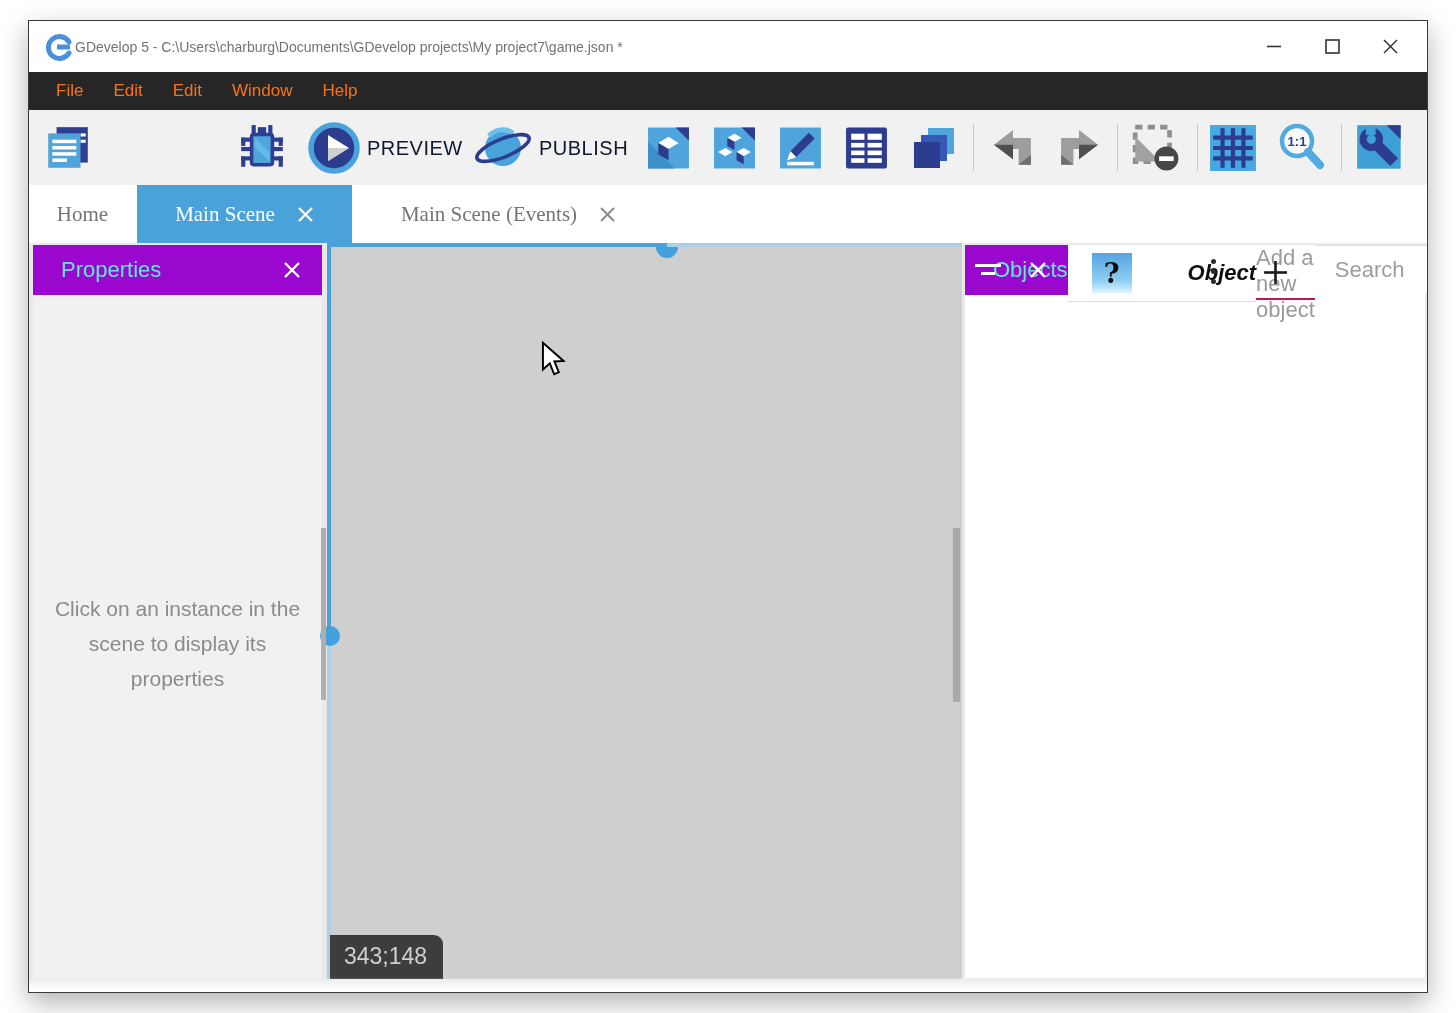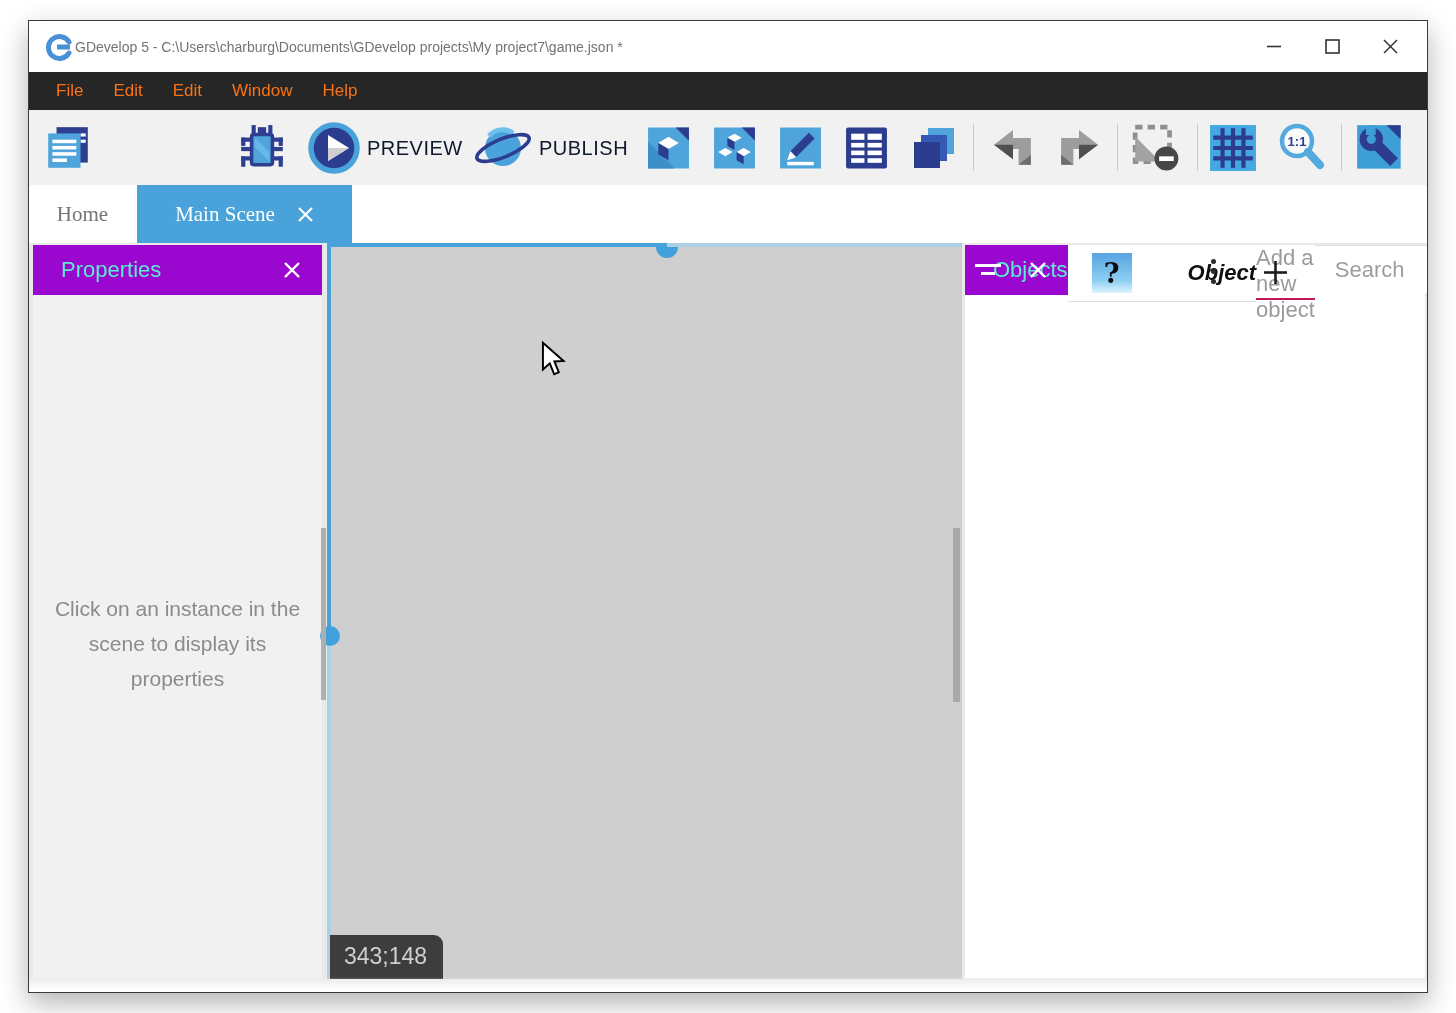--- a/index.html
+++ b/index.html
@@ -305,20 +305,29 @@
     </div>
     <div class="tab active" style="left:108px; width:215px;">
       <span>Main Scene</span>
       <span class="tab-close">
         <svg width="17" height="17" viewBox="0 0 17 17">
             <line x1="2" y1="2" x2="15" y2="15" stroke="#fff" stroke-width="2.2"></line>
             <line x1="15" y1="2" x2="2" y2="15" stroke="#fff" stroke-width="2.2"></line>
           </svg>
       </span>
     </div>
+    <div class="tab" style="left:323px; width:313px;">
+      <span>Main Scene (Events)</span>
+      <span class="tab-close">
+        <svg width="17" height="17" viewBox="0 0 17 17">
+            <line x1="2" y1="2" x2="15" y2="15" stroke="#8a8a8a" stroke-width="2"></line>
+            <line x1="15" y1="2" x2="2" y2="15" stroke="#8a8a8a" stroke-width="2"></line>
+          </svg>
+      </span>
+    </div>
   </div>
 
   <div class="main">
 
     <div class="properties-panel">
       <div class="panel-header">
         <span class="panel-title">Properties</span>
         <span class="hdr-close">
           <svg width="20" height="20" viewBox="0 0 20 20">
               <line x1="3" y1="3" x2="17" y2="17" stroke="#fff" stroke-width="2.4"></line>

